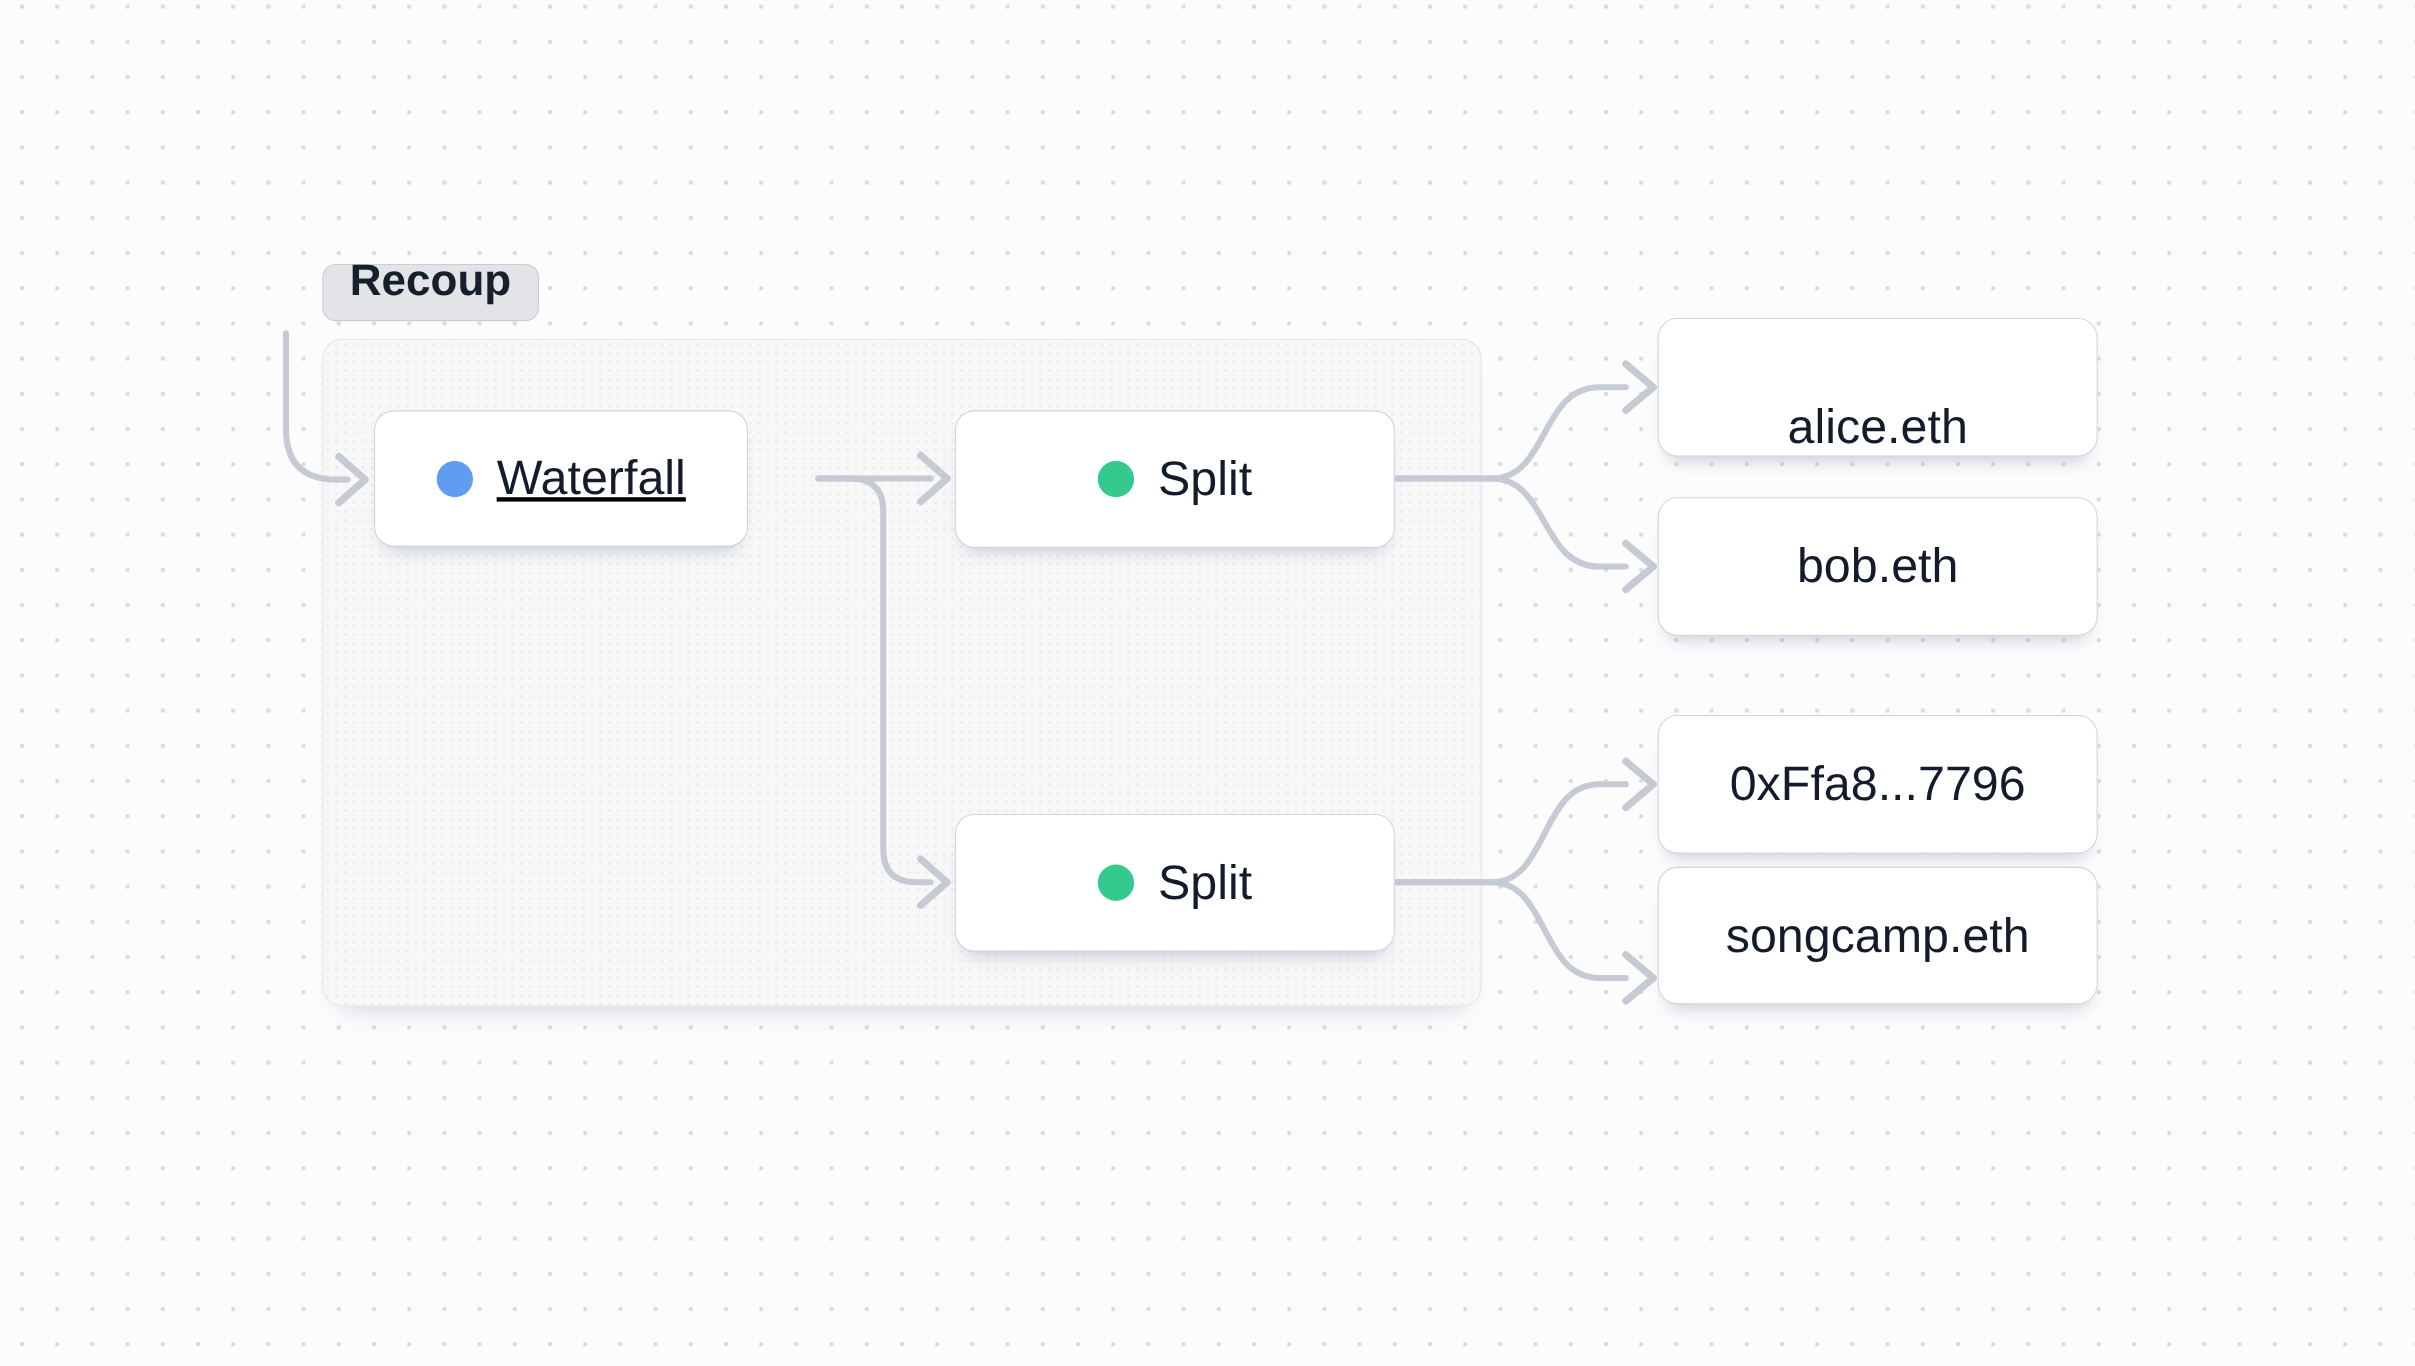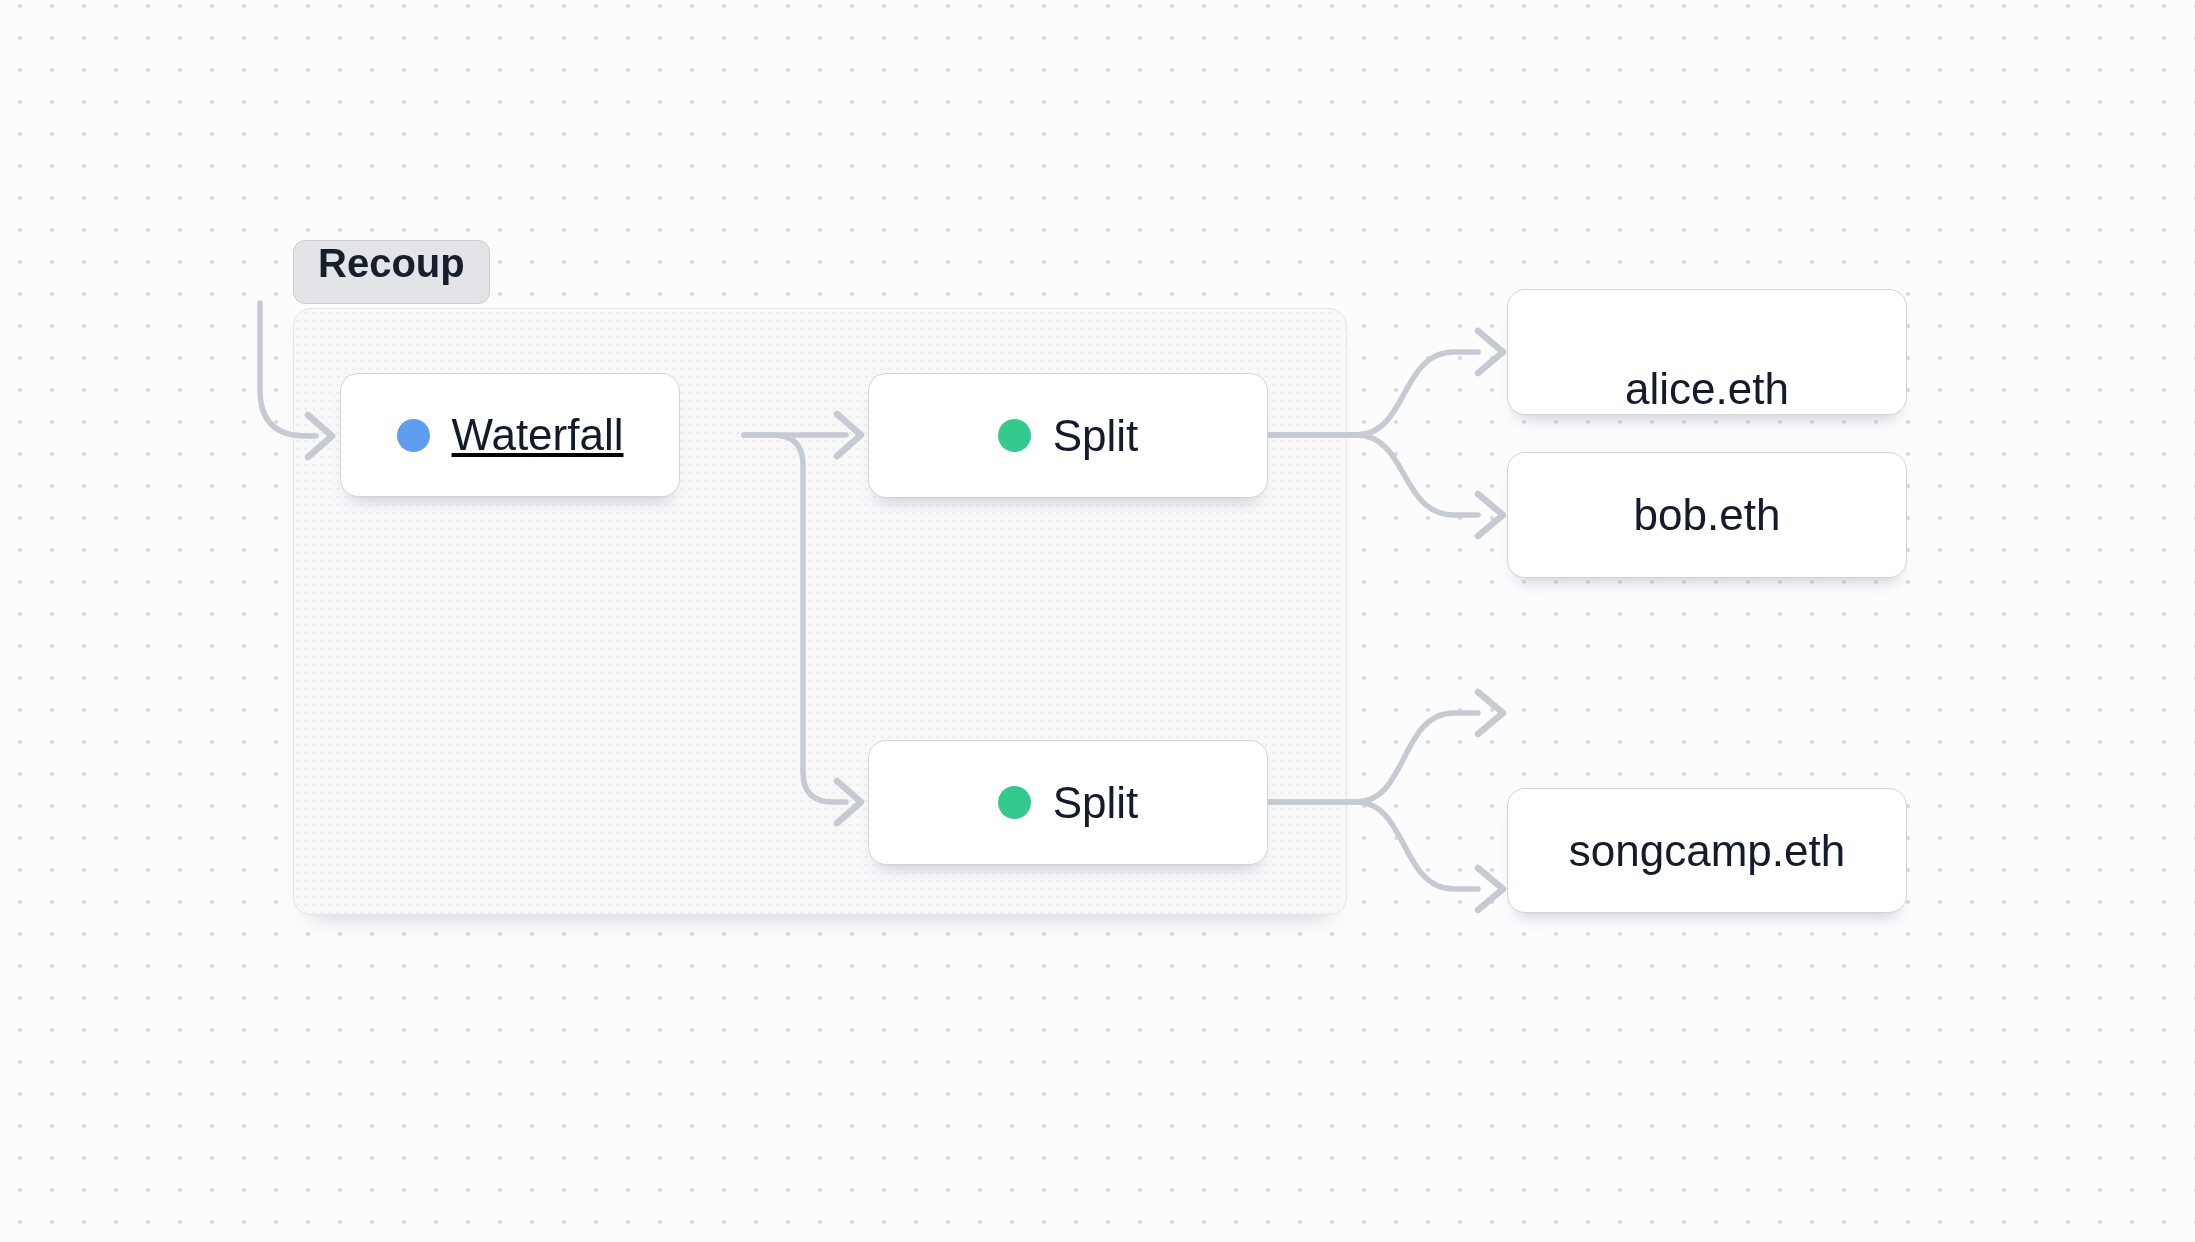--- a/index.html
+++ b/index.html
@@ -25,24 +25,24 @@
     background-size: 8px 8px;
     border: 1.5px solid #e5e6ea;
     border-radius: 18px;
     box-shadow: 0 16px 24px -18px rgba(120,130,150,0.45);
     box-sizing: border-box;
   }
 
   .badge {
     position: absolute;
     left: 293px; top: 240px;
-    height: 64px;
-    padding: 0 24px;
+    height: 52px;
+    padding: 13px 24px;
     display: inline-flex;
-    align-items: flex-start;
+    align-items: flex-end;
     background: #e3e4e7;
     border: 1.5px solid #cbcdd2;
     border-radius: 12px;
     box-sizing: border-box;
     font-size: 40px;
     font-weight: 600;
     color: #161f2c;
   }
 
   .edges {
@@ -141,18 +141,21 @@
   </div>
 
   <div class="node n-alice">
     <span class="label">alice.eth</span>
   </div>
 
   <div class="node n-bob">
     <span class="label">bob.eth</span>
   </div>
 
+  <div class="node n-hex">
+    <span class="label">0xFfa8...7796</span>
+  </div>
 
   <div class="node n-songcamp">
     <span class="label">songcamp.eth</span>
   </div>
 
 </div>
 
 </body></html>

